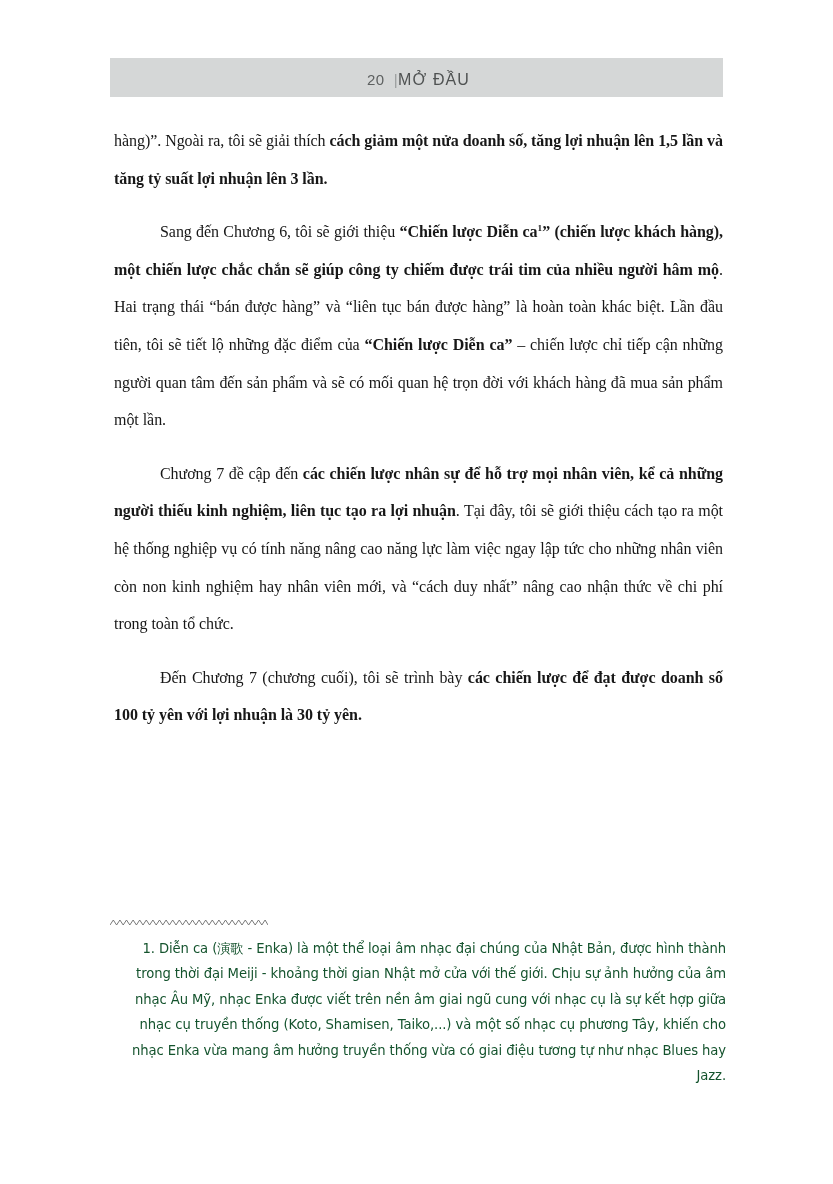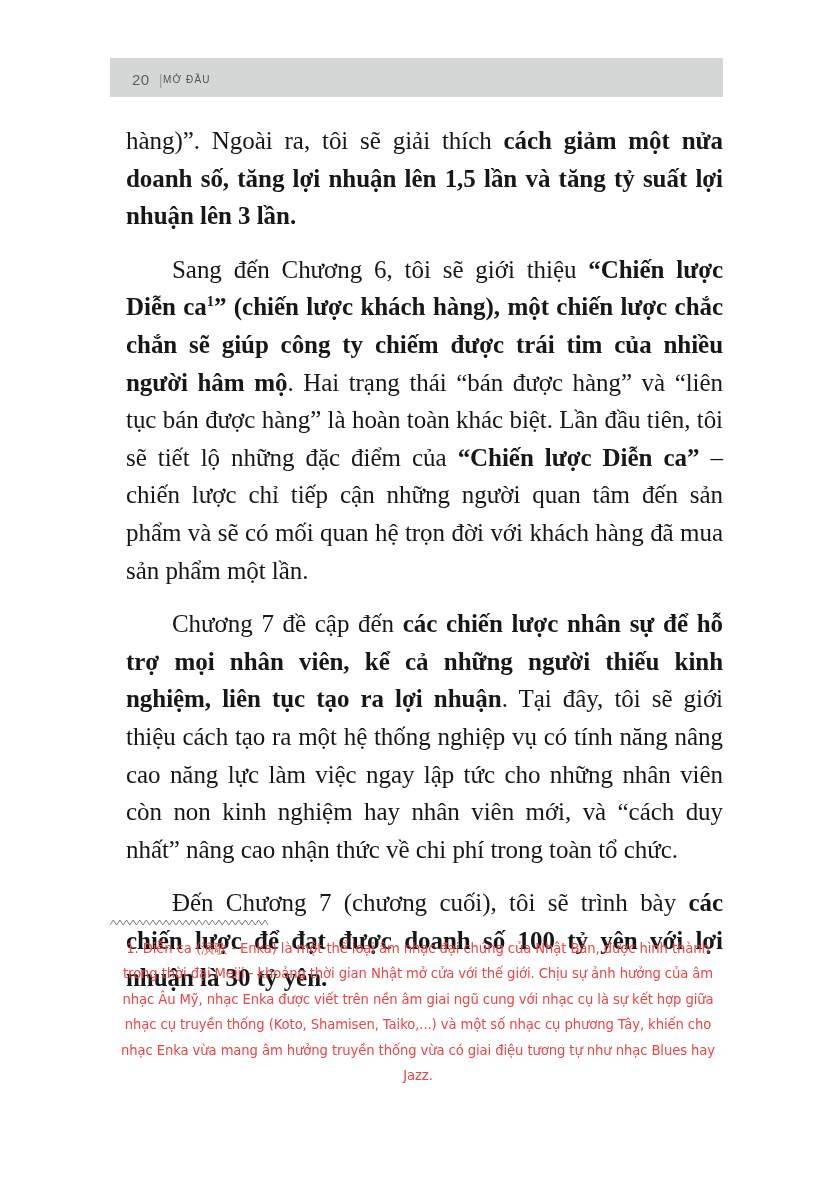--- a/index.html
+++ b/index.html
@@ -29,55 +29,55 @@
   
   .running-head {
     position: absolute;
     left: 110px;
     top: 58px;
     width: 613px;
     height: 39px;
     background: #d5d7d7;
     display: flex;
     align-items: center;
-    justify-content: flex-start;
+    justify-content: center;
     box-sizing: border-box;
     padding: 4px 18px 0 22px;
   }
   .folio {
     font-family: "Liberation Sans", "DejaVu Sans", sans-serif;
     font-size: 15px;
     letter-spacing: 0.5px;
     color: #5d6060;
     display: flex;
     align-items: baseline;
     gap: 9px;
   }
   .folio-rule {
     display: inline-block;
     color: #9a9d9d;
     font-weight: 300;
   }
   .running-title {
     font-family: "Liberation Sans", "DejaVu Sans", sans-serif;
-    font-size: 10px;
+    font-size: 16px;
     letter-spacing: 1.1px;
     color: #4f5252;
   }
 
   
   .body-text {
     position: absolute;
     left: 110px;
     top: 122px;
     width: 613px;
   }
   p.para {
-    margin: 0 0 0 16px;
-    font-size: 25px;
+    margin: 0 0 0 4px;
+    font-size: 16px;
     line-height: 37.6px;
     text-align: justify;
     text-justify: inter-word;
     letter-spacing: -0.05px;
     color: #171717;
   }
   p.para + p.para {
     margin-top: 16px;
   }
   p.indent {
@@ -101,22 +101,22 @@
     width: 158px;
     height: 9px;
     display: block;
     margin-bottom: 9px;
   }
   .footnote-text {
     margin: 0;
     font-family: "DejaVu Sans", "Liberation Sans", sans-serif;
     font-size: 13.2px;
     line-height: 25.4px;
-    color: #ef4444;
-    text-align: center;
+    color: #14532d;
+    text-align: right;
     letter-spacing: -0.1px;
   }
 </style>
 </head>
 <body>
 
 <div class="page">
 
   <div class="running-head">
     <div class="folio">

